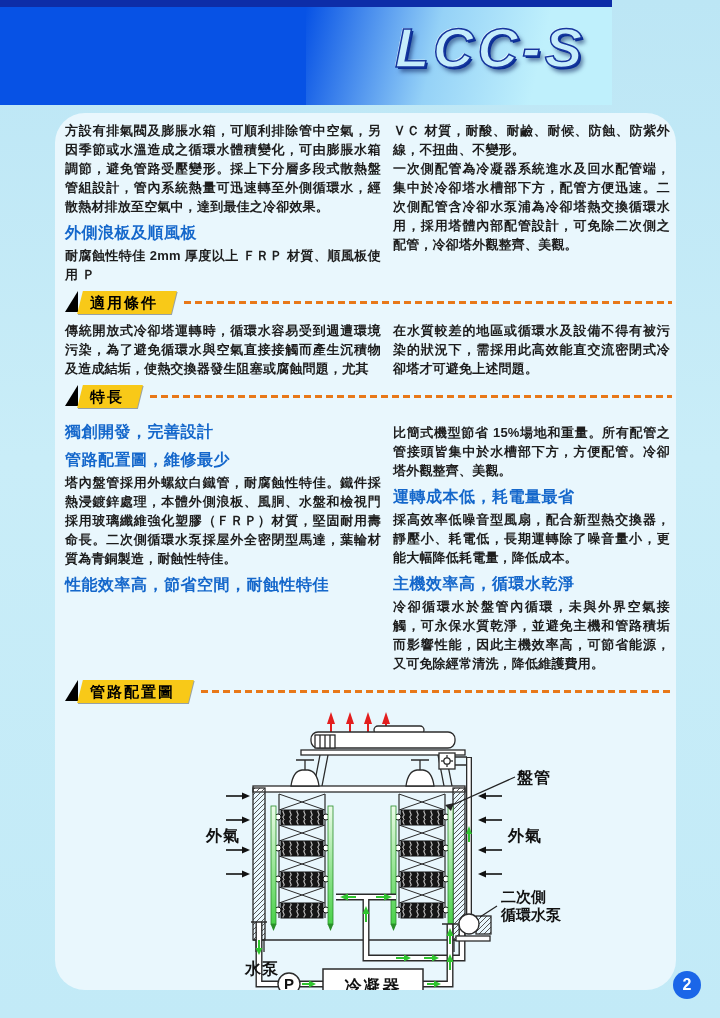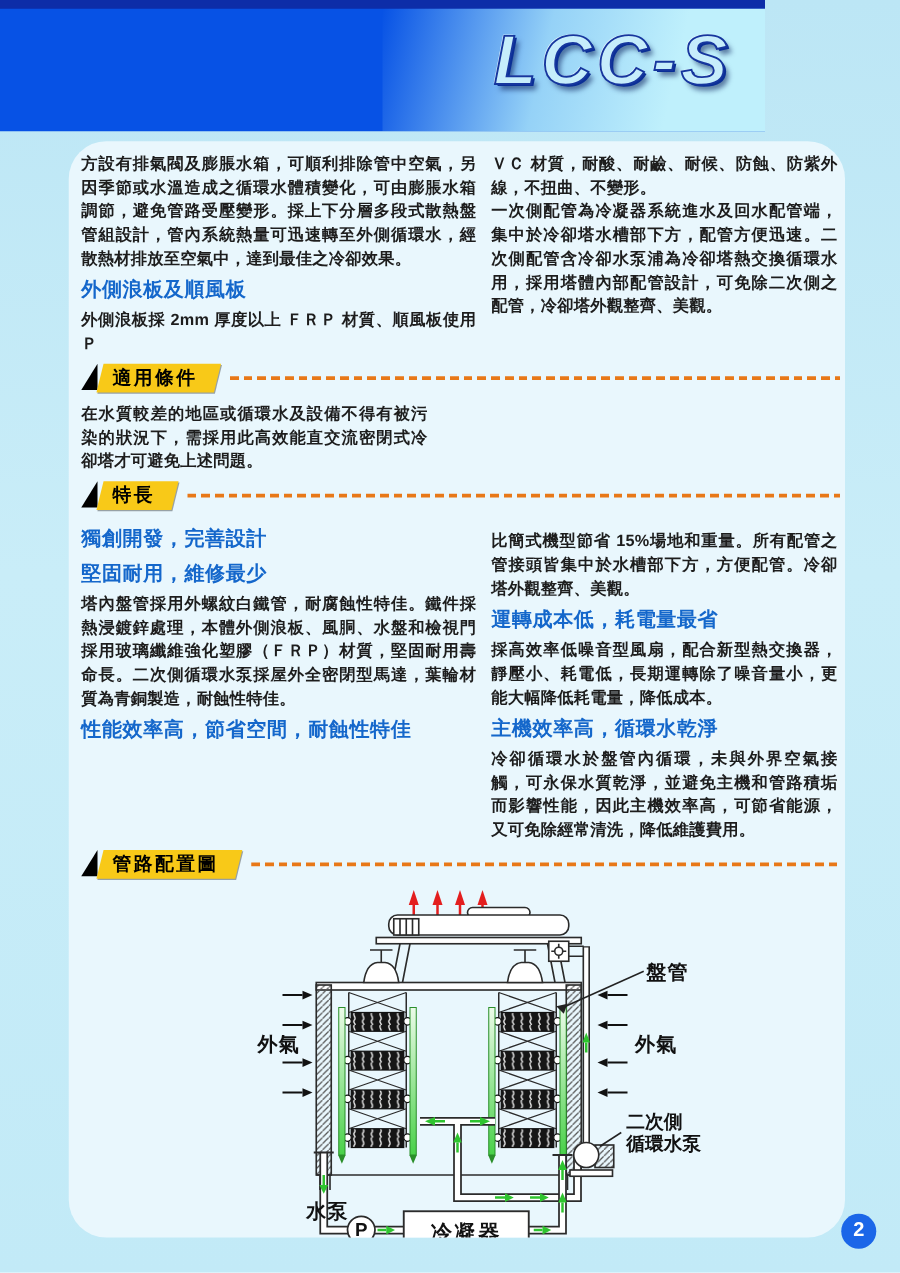--- a/index.html
+++ b/index.html
@@ -62,46 +62,47 @@
   <div class="header-wedge"></div>
   <div class="logo">LCC-S</div>
 </div>
 
 <main class="card">
 
   <div class="cols">
     <div class="col-l">
       <p>方設有排氣閥及膨脹水箱，可順利排除管中空氣，另因季節或水溫造成之循環水體積變化，可由膨脹水箱調節，避免管路受壓變形。採上下分層多段式散熱盤管組設計，管內系統熱量可迅速轉至外側循環水，經散熱材排放至空氣中，達到最佳之冷卻效果。</p>
       <h3>外側浪板及順風板</h3>
-      <p>外側浪板採 2mm 厚度以上 ＦＲＰ 材質、順風板使用 Ｐ</p>
+      <p>耐腐蝕性特佳 2mm 厚度以上 ＦＲＰ 材質、順風板使用 Ｐ</p>
     </div>
     <div class="col-r">
       <p>ＶＣ 材質，耐酸、耐鹼、耐候、防蝕、防紫外線，不扭曲、不變形。</p>
       <p>一次側配管為冷凝器系統進水及回水配管端，集中於冷卻塔水槽部下方，配管方便迅速。二次側配管含冷卻水泵浦為冷卻塔熱交換循環水用，採用塔體內部配管設計，可免除二次側之配管，冷卻塔外觀整齊、美觀。</p>
     </div>
   </div>
 
   <div class="section-bar">
     <span class="tri"></span>
     <span class="badge"><span>適用條件</span></span>
     <span class="dashes"></span>
   </div>
   <div class="cols">
+    <p class="col-l">傳統開放式冷卻塔運轉時，循環水容易受到週遭環境污染，為了避免循環水與空氣直接接觸而產生沉積物及造成結垢，使熱交換器發生阻塞或腐蝕問題，尤其</p>
     <p class="col-r">在水質較差的地區或循環水及設備不得有被污染的狀況下，需採用此高效能直交流密閉式冷卻塔才可避免上述問題。</p>
   </div>
 
   <div class="section-bar">
     <span class="tri"></span>
     <span class="badge"><span>特長</span></span>
     <span class="dashes"></span>
   </div>
   <div class="cols">
     <div class="col-l">
       <h3>獨創開發，完善設計</h3>
-      <h3>堅固耐用，維修最少</h3>
+      <h3>管路配置圖，維修最少</h3>
       <p>塔內盤管採用外螺紋白鐵管，耐腐蝕性特佳。鐵件採熱浸鍍鋅處理，本體外側浪板、風胴、水盤和檢視門採用玻璃纖維強化塑膠（ＦＲＰ）材質，堅固耐用壽命長。二次側循環水泵採屋外全密閉型馬達，葉輪材質為青銅製造，耐蝕性特佳。</p>
       <h3>性能效率高，節省空間，耐蝕性特佳</h3>
     </div>
     <div class="col-r">
       <p class="lead">比簡式機型節省 15%場地和重量。所有配管之管接頭皆集中於水槽部下方，方便配管。冷卻塔外觀整齊、美觀。</p>
       <h3>運轉成本低，耗電量最省</h3>
       <p>採高效率低噪音型風扇，配合新型熱交換器，靜壓小、耗電低，長期運轉除了噪音量小，更能大幅降低耗電量，降低成本。</p>
       <h3>主機效率高，循環水乾淨</h3>
       <p>冷卻循環水於盤管內循環，未與外界空氣接觸，可永保水質乾淨，並避免主機和管路積垢而影響性能，因此主機效率高，可節省能源，又可免除經常清洗，降低維護費用。</p>
     </div>

